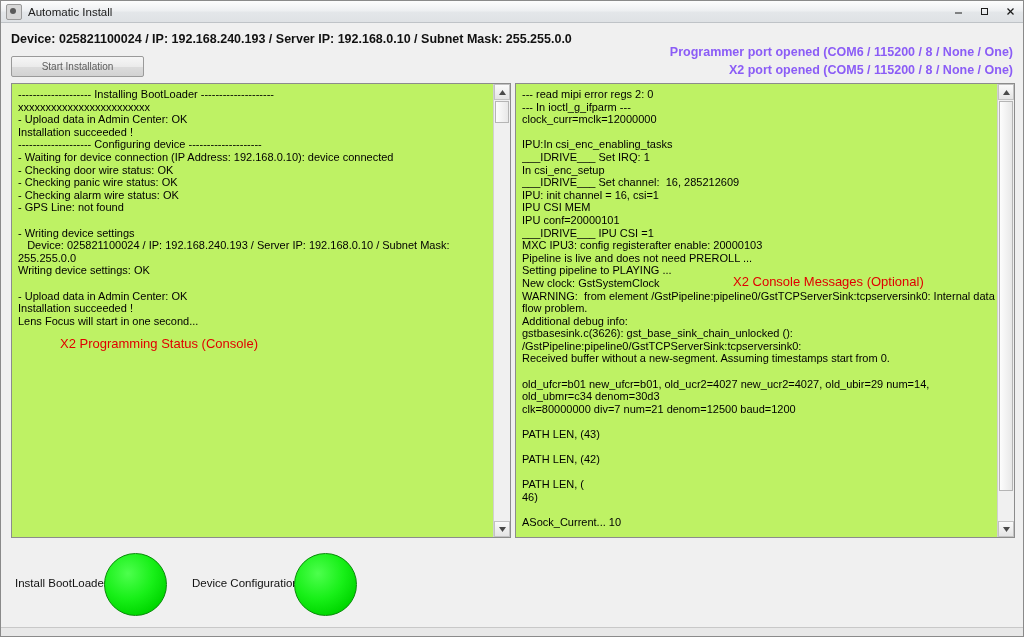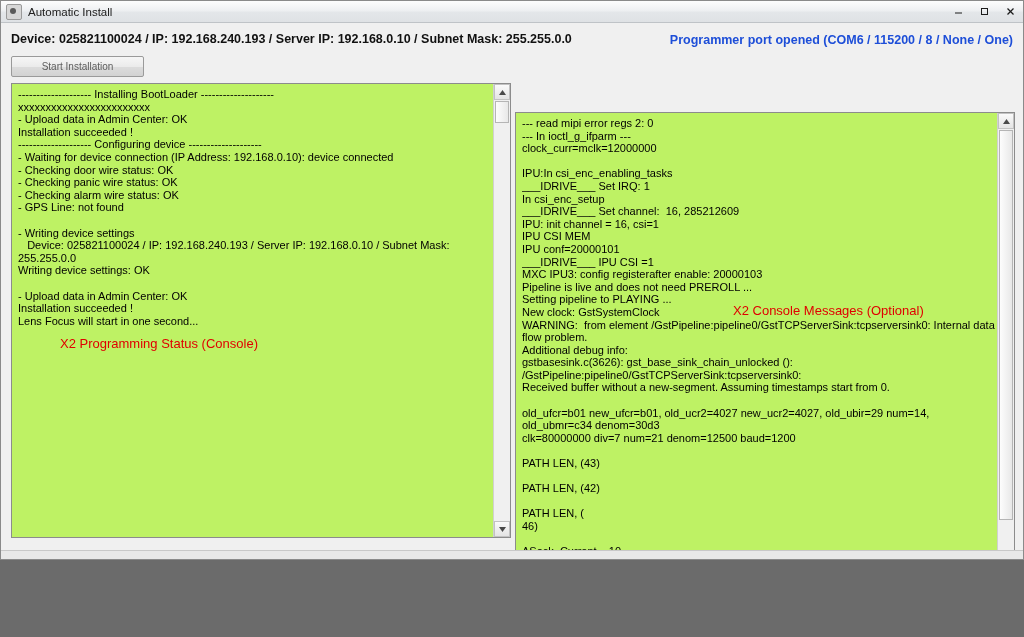--- a/index.html
+++ b/index.html
@@ -6,21 +6,21 @@
     margin: 0;
     padding: 0;
     background: #6b6b6b;
   }
   body {
     font-family: "Liberation Sans", sans-serif;
   }
   #app {
     position: relative;
     width: 1024px;
-    height: 560px;
+    height: 637px;
     background: #f0f0f0;
     overflow: hidden;
     box-sizing: border-box;
     border: 1px solid #8a8a8a;
   }
 
   
   .titlebar {
     position: absolute;
     top: 0; left: 0; right: 0;
@@ -82,25 +82,25 @@
     left: 10px;
     top: 7px;
     font-size: 12.5px;
     font-weight: bold;
     color: #111;
     white-space: nowrap;
   }
   .port-lines {
     position: absolute;
     right: 10px;
-    top: 6px;
+    top: 18px;
     text-align: right;
     font-size: 12.5px;
     font-weight: bold;
-    color: #1d4ed8;
+    color: #8b5cf6;
     line-height: 18px;
   }
 
   
   .start-btn {
     position: absolute;
     left: 10px;
     top: 55px;
     width: 133px;
     height: 21px;
@@ -119,21 +119,21 @@
   .panel {
     position: absolute;
     top: 82px;
     height: 455px;
     background: #bef264;
     border: 1px solid #8c8c8c;
     box-sizing: border-box;
     overflow: hidden;
   }
   .panel-left  { left: 10px;  width: 500px; }
-  .panel-right { left: 514px; width: 500px; margin-top: 29px; }
+  .panel-right { left: 514px; width: 500px; }
 
   .log {
     position: absolute;
     top: 4px;
     left: 6px;
     right: 18px;
     bottom: 4px;
     font-family: "Liberation Sans", sans-serif;
     font-size: 11px;
     line-height: 12.6px;
@@ -241,20 +241,21 @@
             <line x1="8.5" y1="2.5" x2="2.5" y2="8.5" stroke="#1c1c1c" stroke-width="1.2"></line>
           </svg>
       </div>
     </div>
   </div>
 
   <div class="header">
     <div class="dev-line">Device: 025821100024 / IP: 192.168.240.193 / Server IP: 192.168.0.10 / Subnet Mask: 255.255.0.0</div>
     <div class="port-lines">
       <div>Programmer port opened (COM6 / 115200 / 8 / None / One)</div>
+      <div>X2 port opened (COM5 / 115200 / 8 / None / One)</div>
     </div>
   </div>
 
   <div class="start-btn">Start Installation</div>
 
   <div class="panel panel-left">
     <div class="log">-------------------- Installing BootLoader --------------------
 xxxxxxxxxxxxxxxxxxxxxxxx
 - Upload data in Admin Center: OK
 Installation succeeded !

